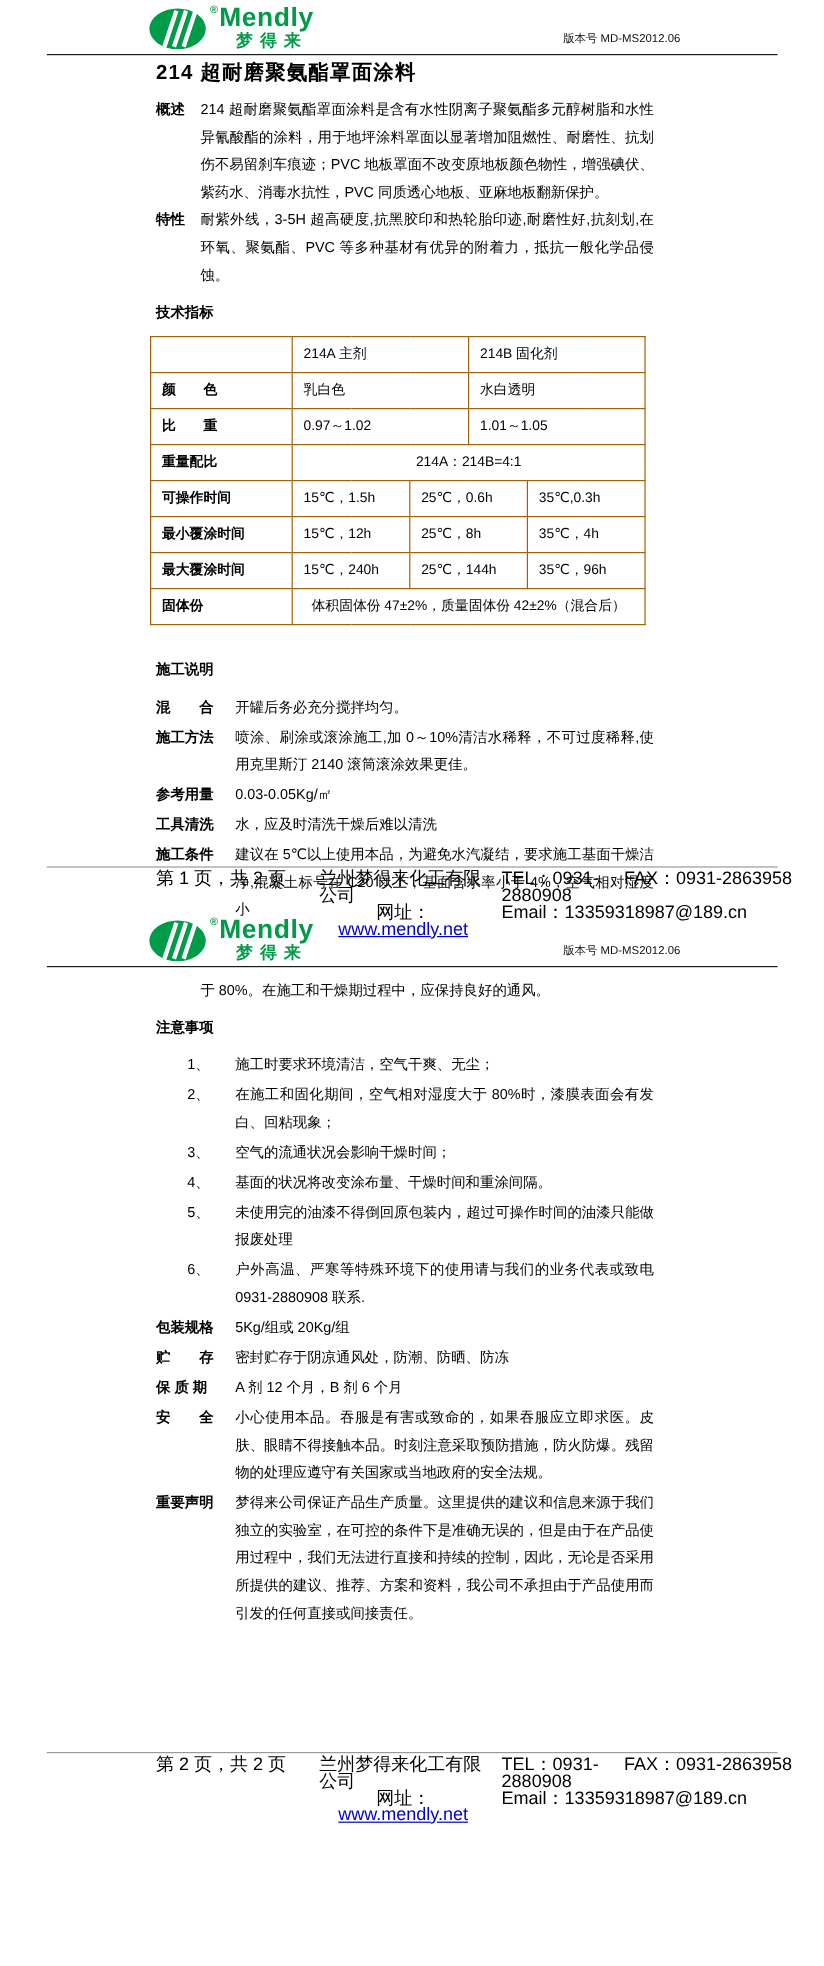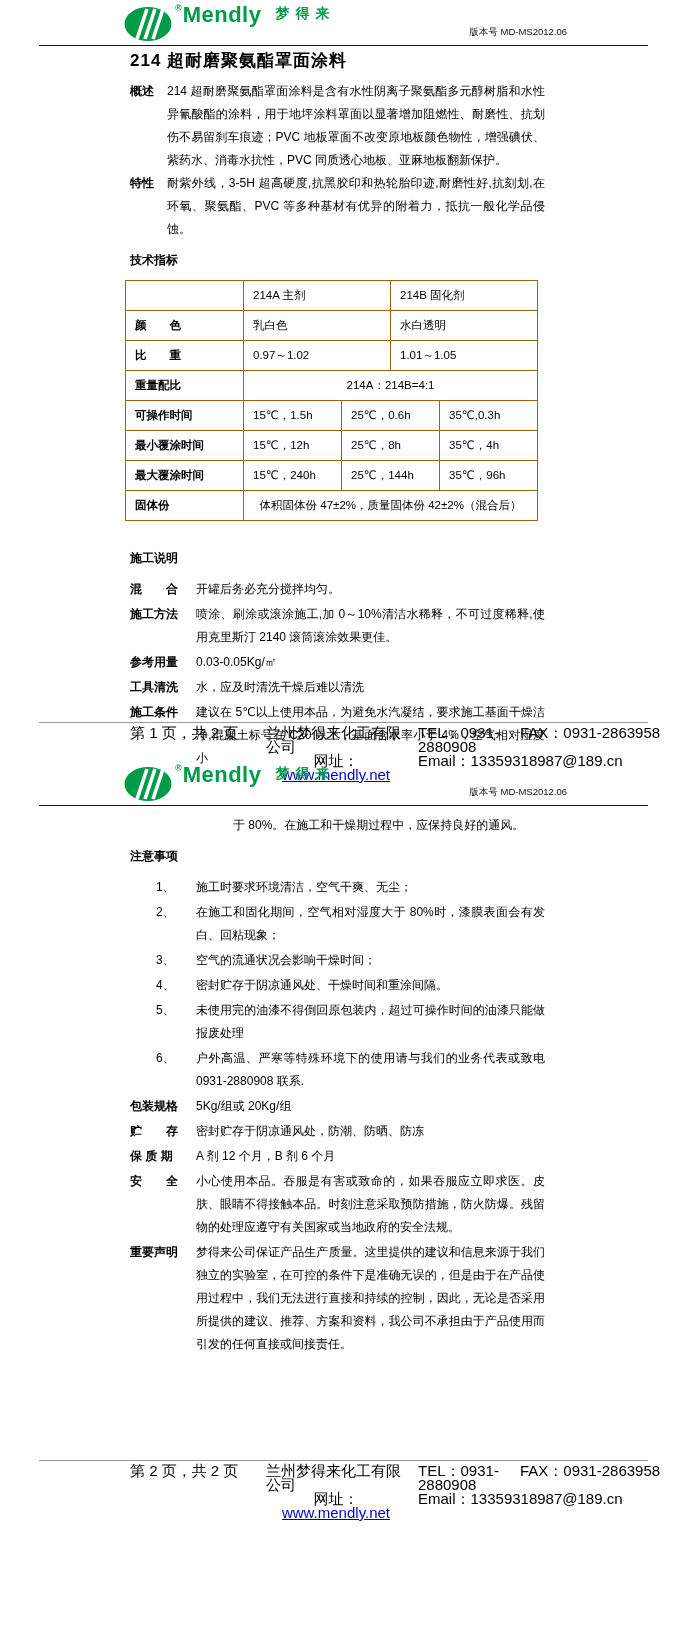--- a/index.html
+++ b/index.html
@@ -10,21 +10,21 @@
   .page{position:relative;}
   .page1{height:760px;}
   .page2{height:878px;}
 
   
   .hdr{display:flex;justify-content:space-between;align-items:flex-end;
        padding:3px 120px 2px 124px;height:40px;}
   .logo{display:flex;align-items:flex-start;}
   .logo svg{display:block;}
   .logo-reg{color:#009B48;font-size:9px;font-weight:bold;margin:-2px 1px 0 1px;}
-  .logo-txt{display:flex;flex-direction:row;line-height:1;}
+  .logo-txt{display:flex;flex-direction:column;line-height:1;}
   .logo-en{color:#009B48;font-weight:bold;font-size:22px;letter-spacing:.5px;line-height:20px;}
   .logo-cn{color:#009B48;font-weight:bold;font-size:14px;letter-spacing:6px;line-height:16px;margin-left:14px;}
   .version{font-size:9.5px;color:#111;padding-bottom:4px;}
   .rule{border:0;border-top:1.6px solid #1a1a1a;margin:0 39px;}
 
   
   .content{padding:0 142px 0 130px;font-size:12px;line-height:23px;}
   .doc-title{font-size:17px;font-weight:bold;letter-spacing:1px;margin:4px 0 8px 0;line-height:22px;}
   .para{display:flex;justify-content:flex-end;}
   .para-label{flex:none;width:37px;font-weight:bold;}
@@ -38,21 +38,21 @@
                 font-size:11.5px;vertical-align:middle;}
   td.tlabel{font-weight:bold;}
   td.tspan{text-align:center;}
 
   
   .spec{display:flex;margin-top:2px;}
   .spec-label{flex:none;width:66px;font-weight:bold;}
   .spec-text{flex:1;text-align:justify;}
 
   
-  .cont-line{margin-left:103px;margin-top:8px;}
+  .cont-line{margin-left:37px;margin-top:8px;}
   .note{display:flex;margin-top:2px;}
   .note-num{flex:none;margin-left:26px;width:40px;}
   .note-text{flex:1;text-align:justify;}
 
   
   .footer{position:absolute;left:0;right:0;}
   .page1 .footer{top:722px;}
   .page2 .footer{top:700px;}
   .footer-rule{border:0;border-top:1.8px solid #9a9a9a;margin:0 39px 2px 39px;}
   .footer-body{font-size:15px;line-height:14px;padding:1px 118px 0 130px;}
@@ -238,21 +238,21 @@
       <div class="note">
         <div class="note-num">2、</div>
         <div class="note-text">在施工和固化期间，空气相对湿度大于 80%时，漆膜表面会有发白、回粘现象；</div>
       </div>
       <div class="note">
         <div class="note-num">3、</div>
         <div class="note-text">空气的流通状况会影响干燥时间；</div>
       </div>
       <div class="note">
         <div class="note-num">4、</div>
-        <div class="note-text">密封贮存于阴凉通风处、干燥时间和重涂间隔。</div>
+        <div class="note-text">基面的状况将改变涂布量、干燥时间和重涂间隔。</div>
       </div>
       <div class="note">
         <div class="note-num">5、</div>
         <div class="note-text">未使用完的油漆不得倒回原包装内，超过可操作时间的油漆只能做报废处理</div>
       </div>
       <div class="note">
         <div class="note-num">6、</div>
         <div class="note-text">户外高温、严寒等特殊环境下的使用请与我们的业务代表或致电 0931-2880908 联系.</div>
       </div>
 

